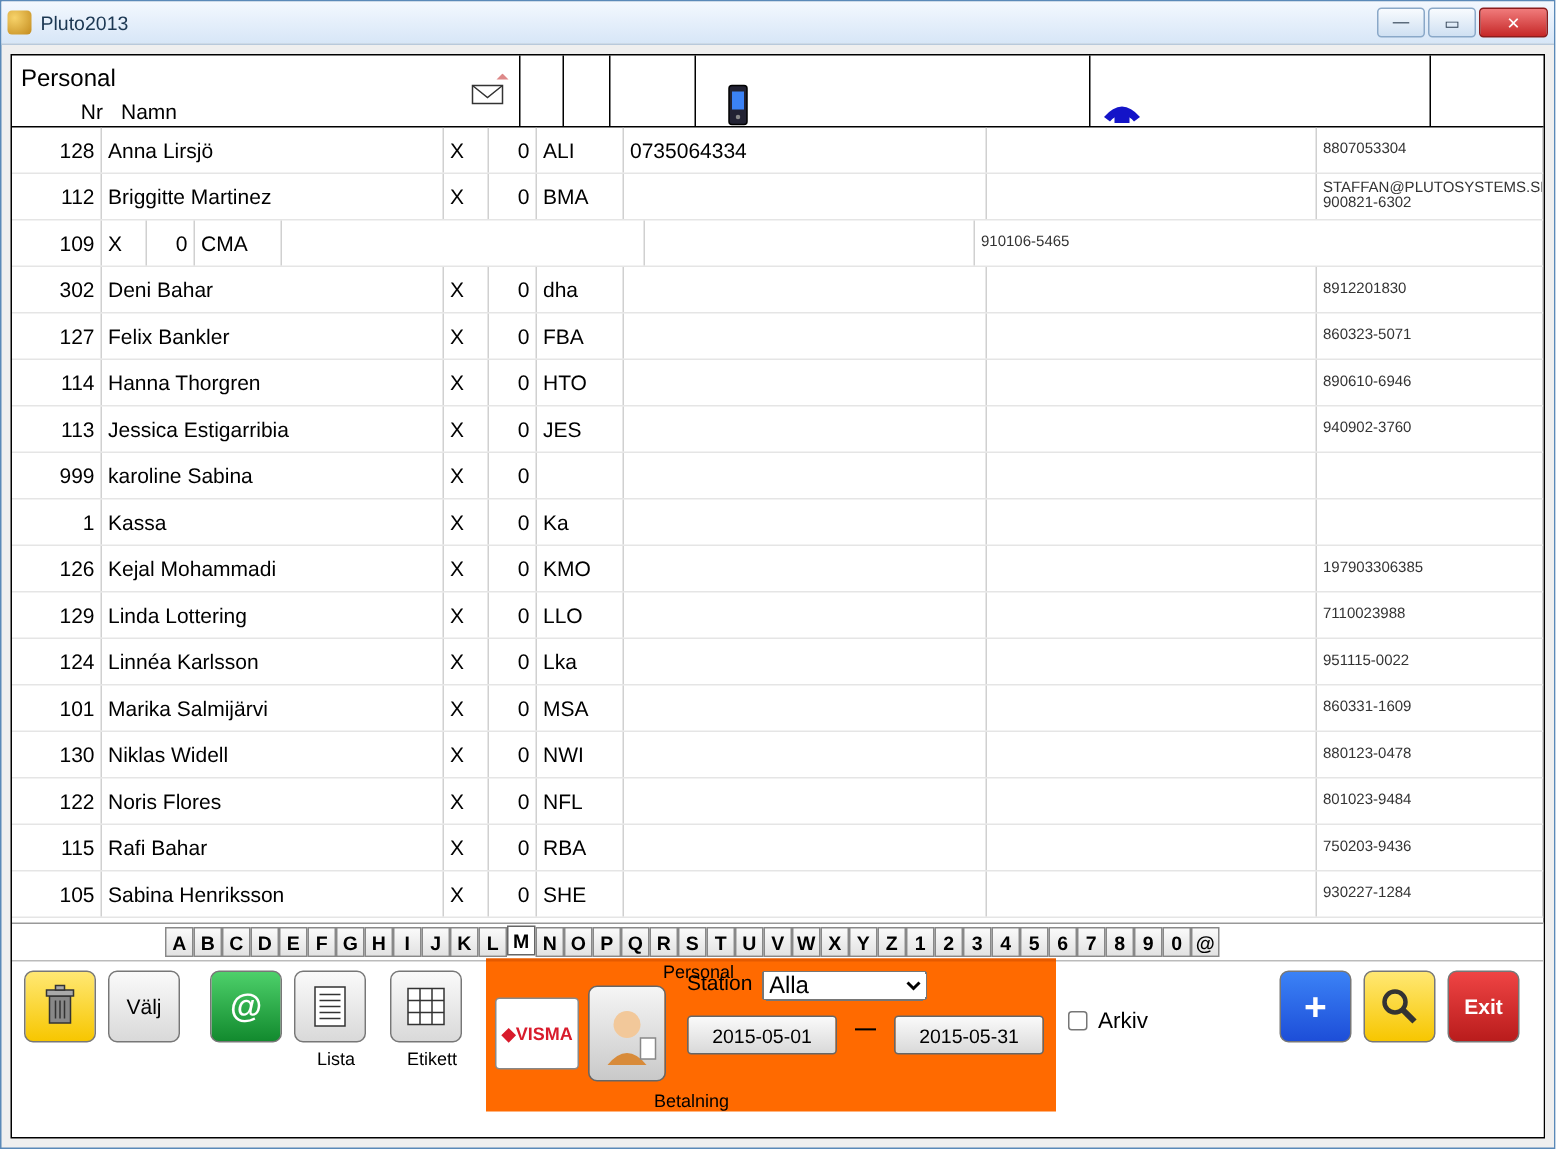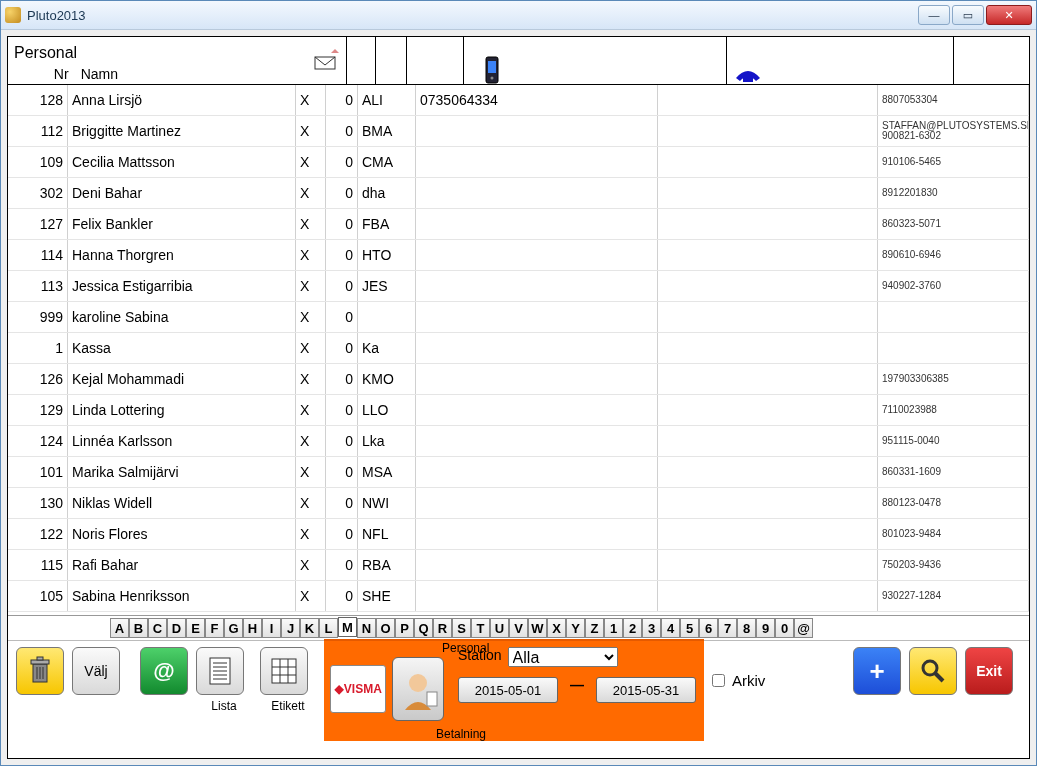--- a/index.html
+++ b/index.html
@@ -136,21 +136,20 @@
           <div class="cell c-x">X</div>
           <div class="cell c-z">0</div>
           <div class="cell c-code">BMA</div>
           <div class="cell c-mob"></div>
           <div class="cell c-tel"></div>
           <div class="cell c-info">STAFFAN@PLUTOSYSTEMS.SE
 900821-6302</div>
         </div>
         <div class="row">
           <div class="cell c-nr">109</div>
-          <div class="cell c-name">Cecilia Mattsson</div>
           <div class="cell c-x">X</div>
           <div class="cell c-z">0</div>
           <div class="cell c-code">CMA</div>
           <div class="cell c-mob"></div>
           <div class="cell c-tel"></div>
           <div class="cell c-info">910106-5465</div>
         </div>
         <div class="row">
           <div class="cell c-nr">302</div>
           <div class="cell c-name">Deni Bahar</div>
@@ -232,21 +231,21 @@
           <div class="cell c-info">7110023988</div>
         </div>
         <div class="row">
           <div class="cell c-nr">124</div>
           <div class="cell c-name">Linnéa Karlsson</div>
           <div class="cell c-x">X</div>
           <div class="cell c-z">0</div>
           <div class="cell c-code">Lka</div>
           <div class="cell c-mob"></div>
           <div class="cell c-tel"></div>
-          <div class="cell c-info">951115-0040</div>
+          <div class="cell c-info">951115-0022</div>
         </div>
         <div class="row">
           <div class="cell c-nr">101</div>
           <div class="cell c-name">Marika Salmijärvi</div>
           <div class="cell c-x">X</div>
           <div class="cell c-z">0</div>
           <div class="cell c-code">MSA</div>
           <div class="cell c-mob"></div>
           <div class="cell c-tel"></div>
           <div class="cell c-info">860331-1609</div>

